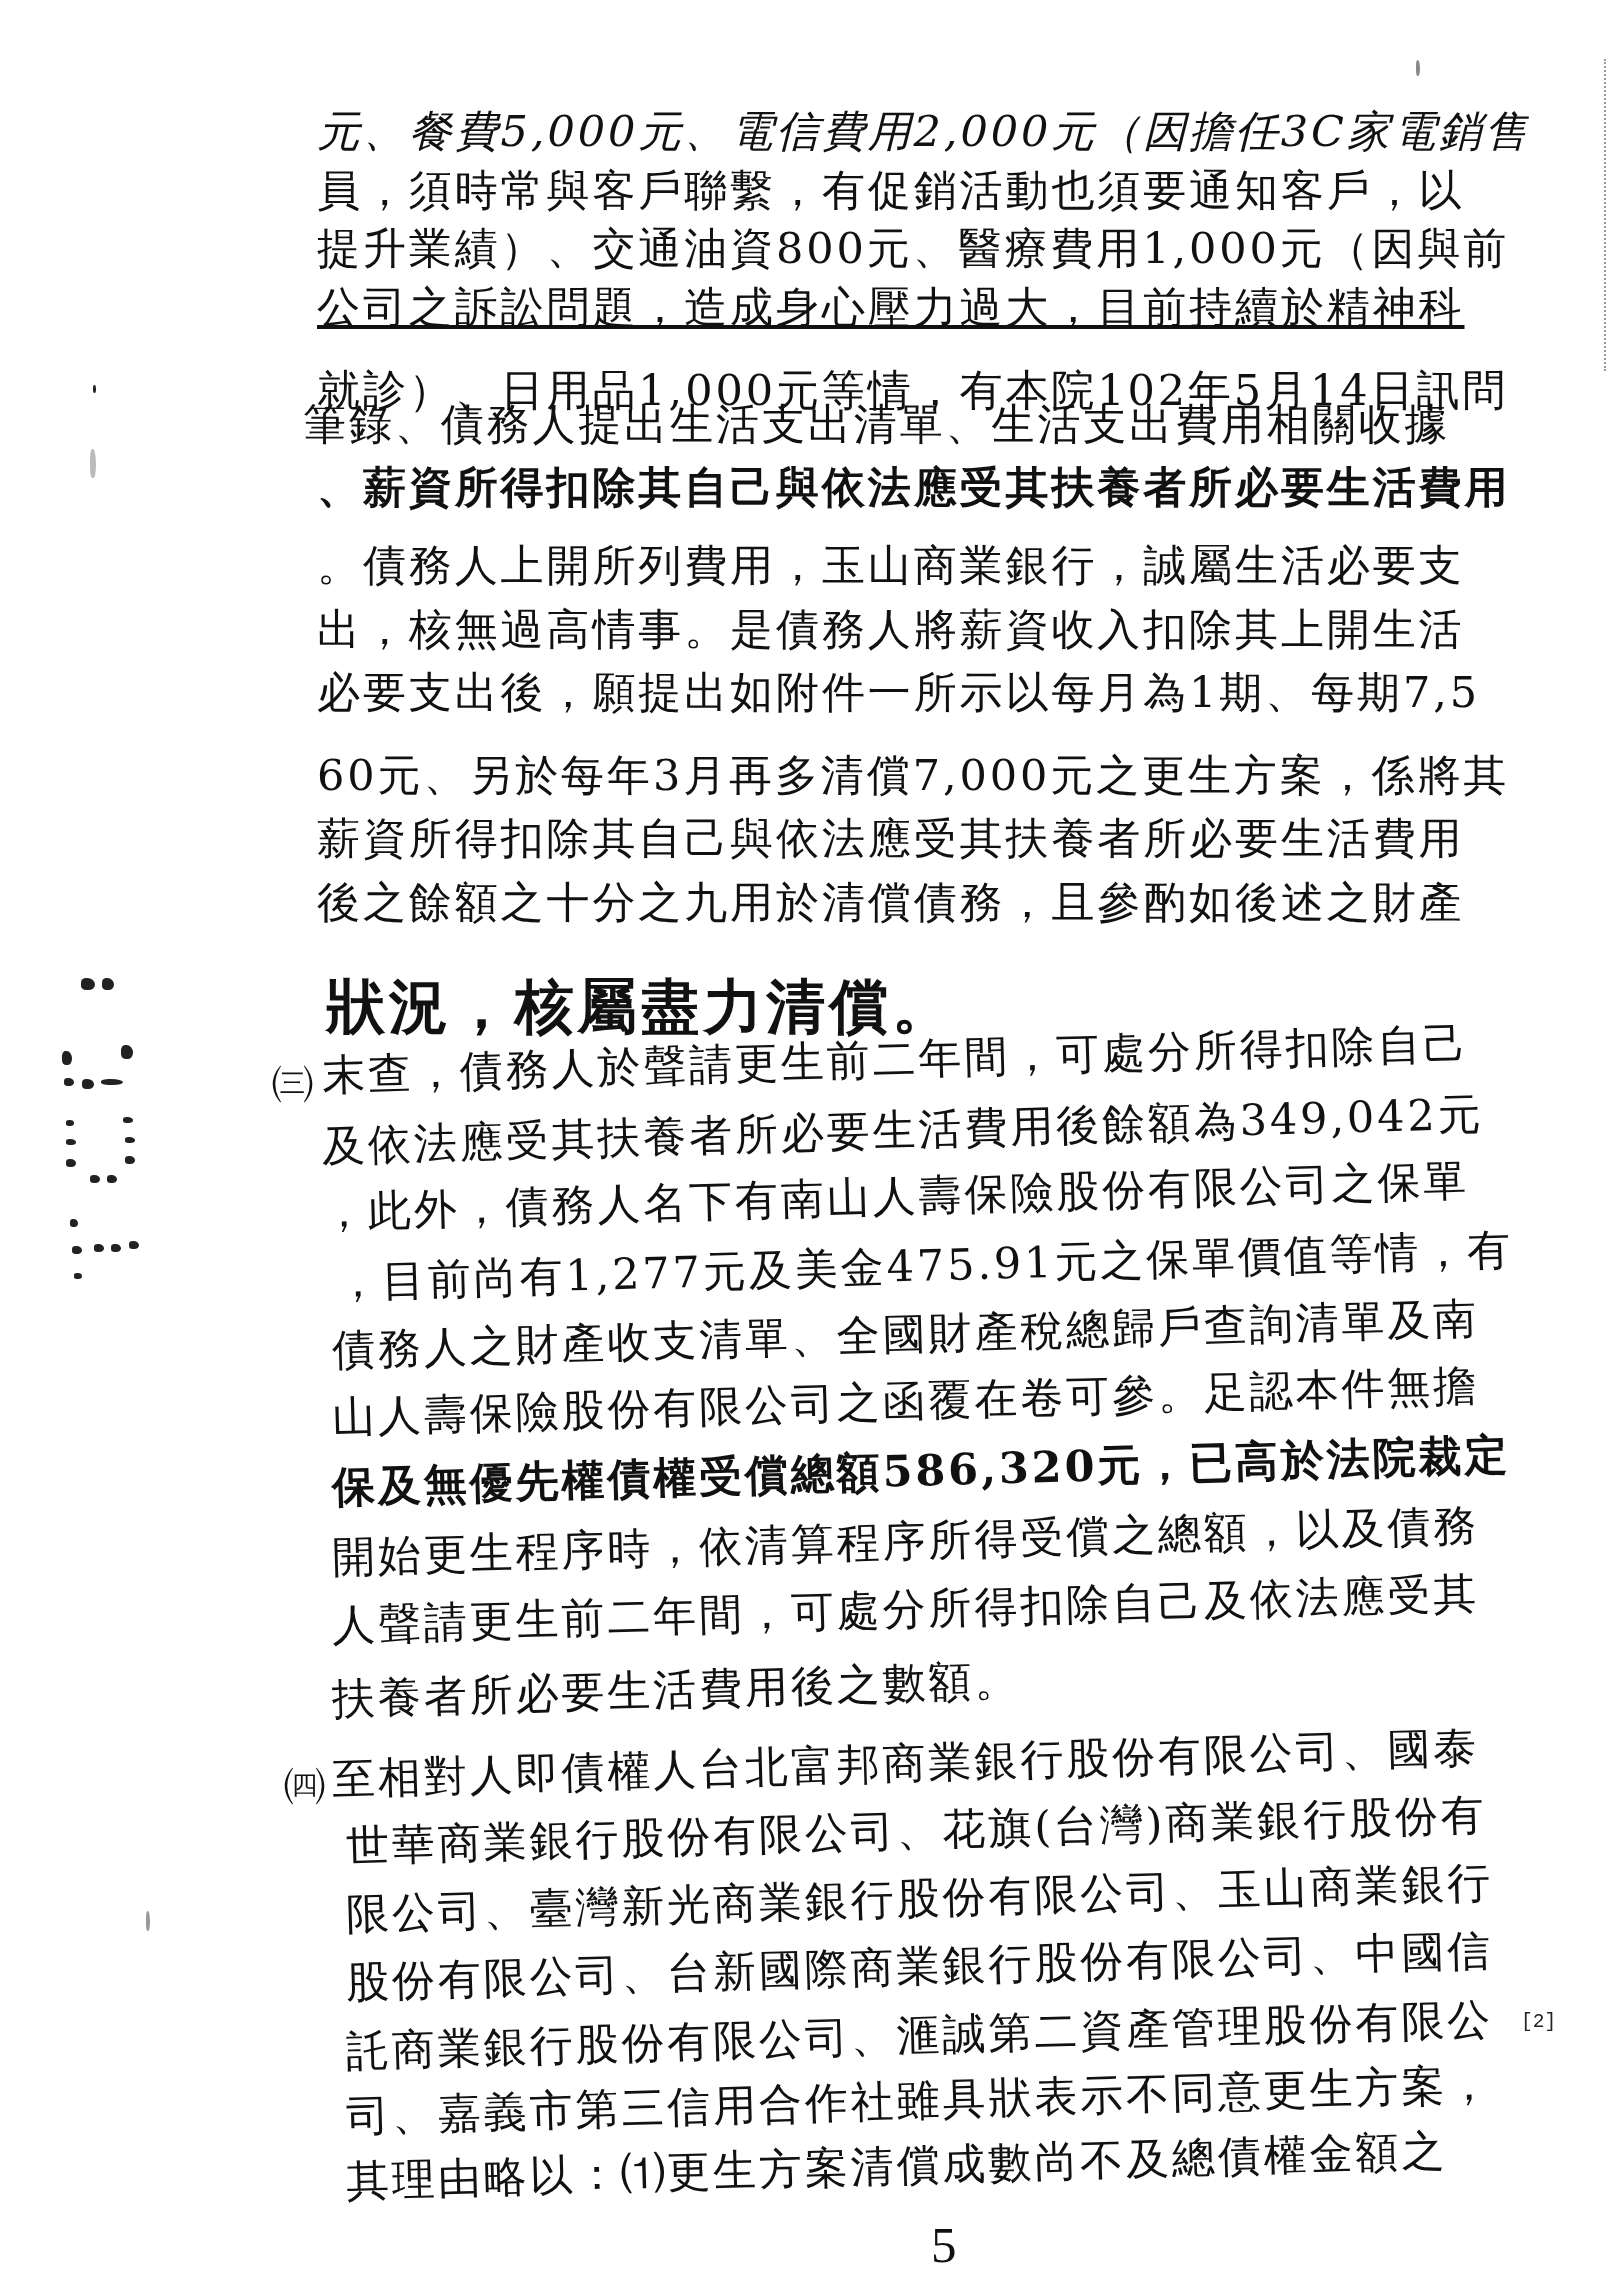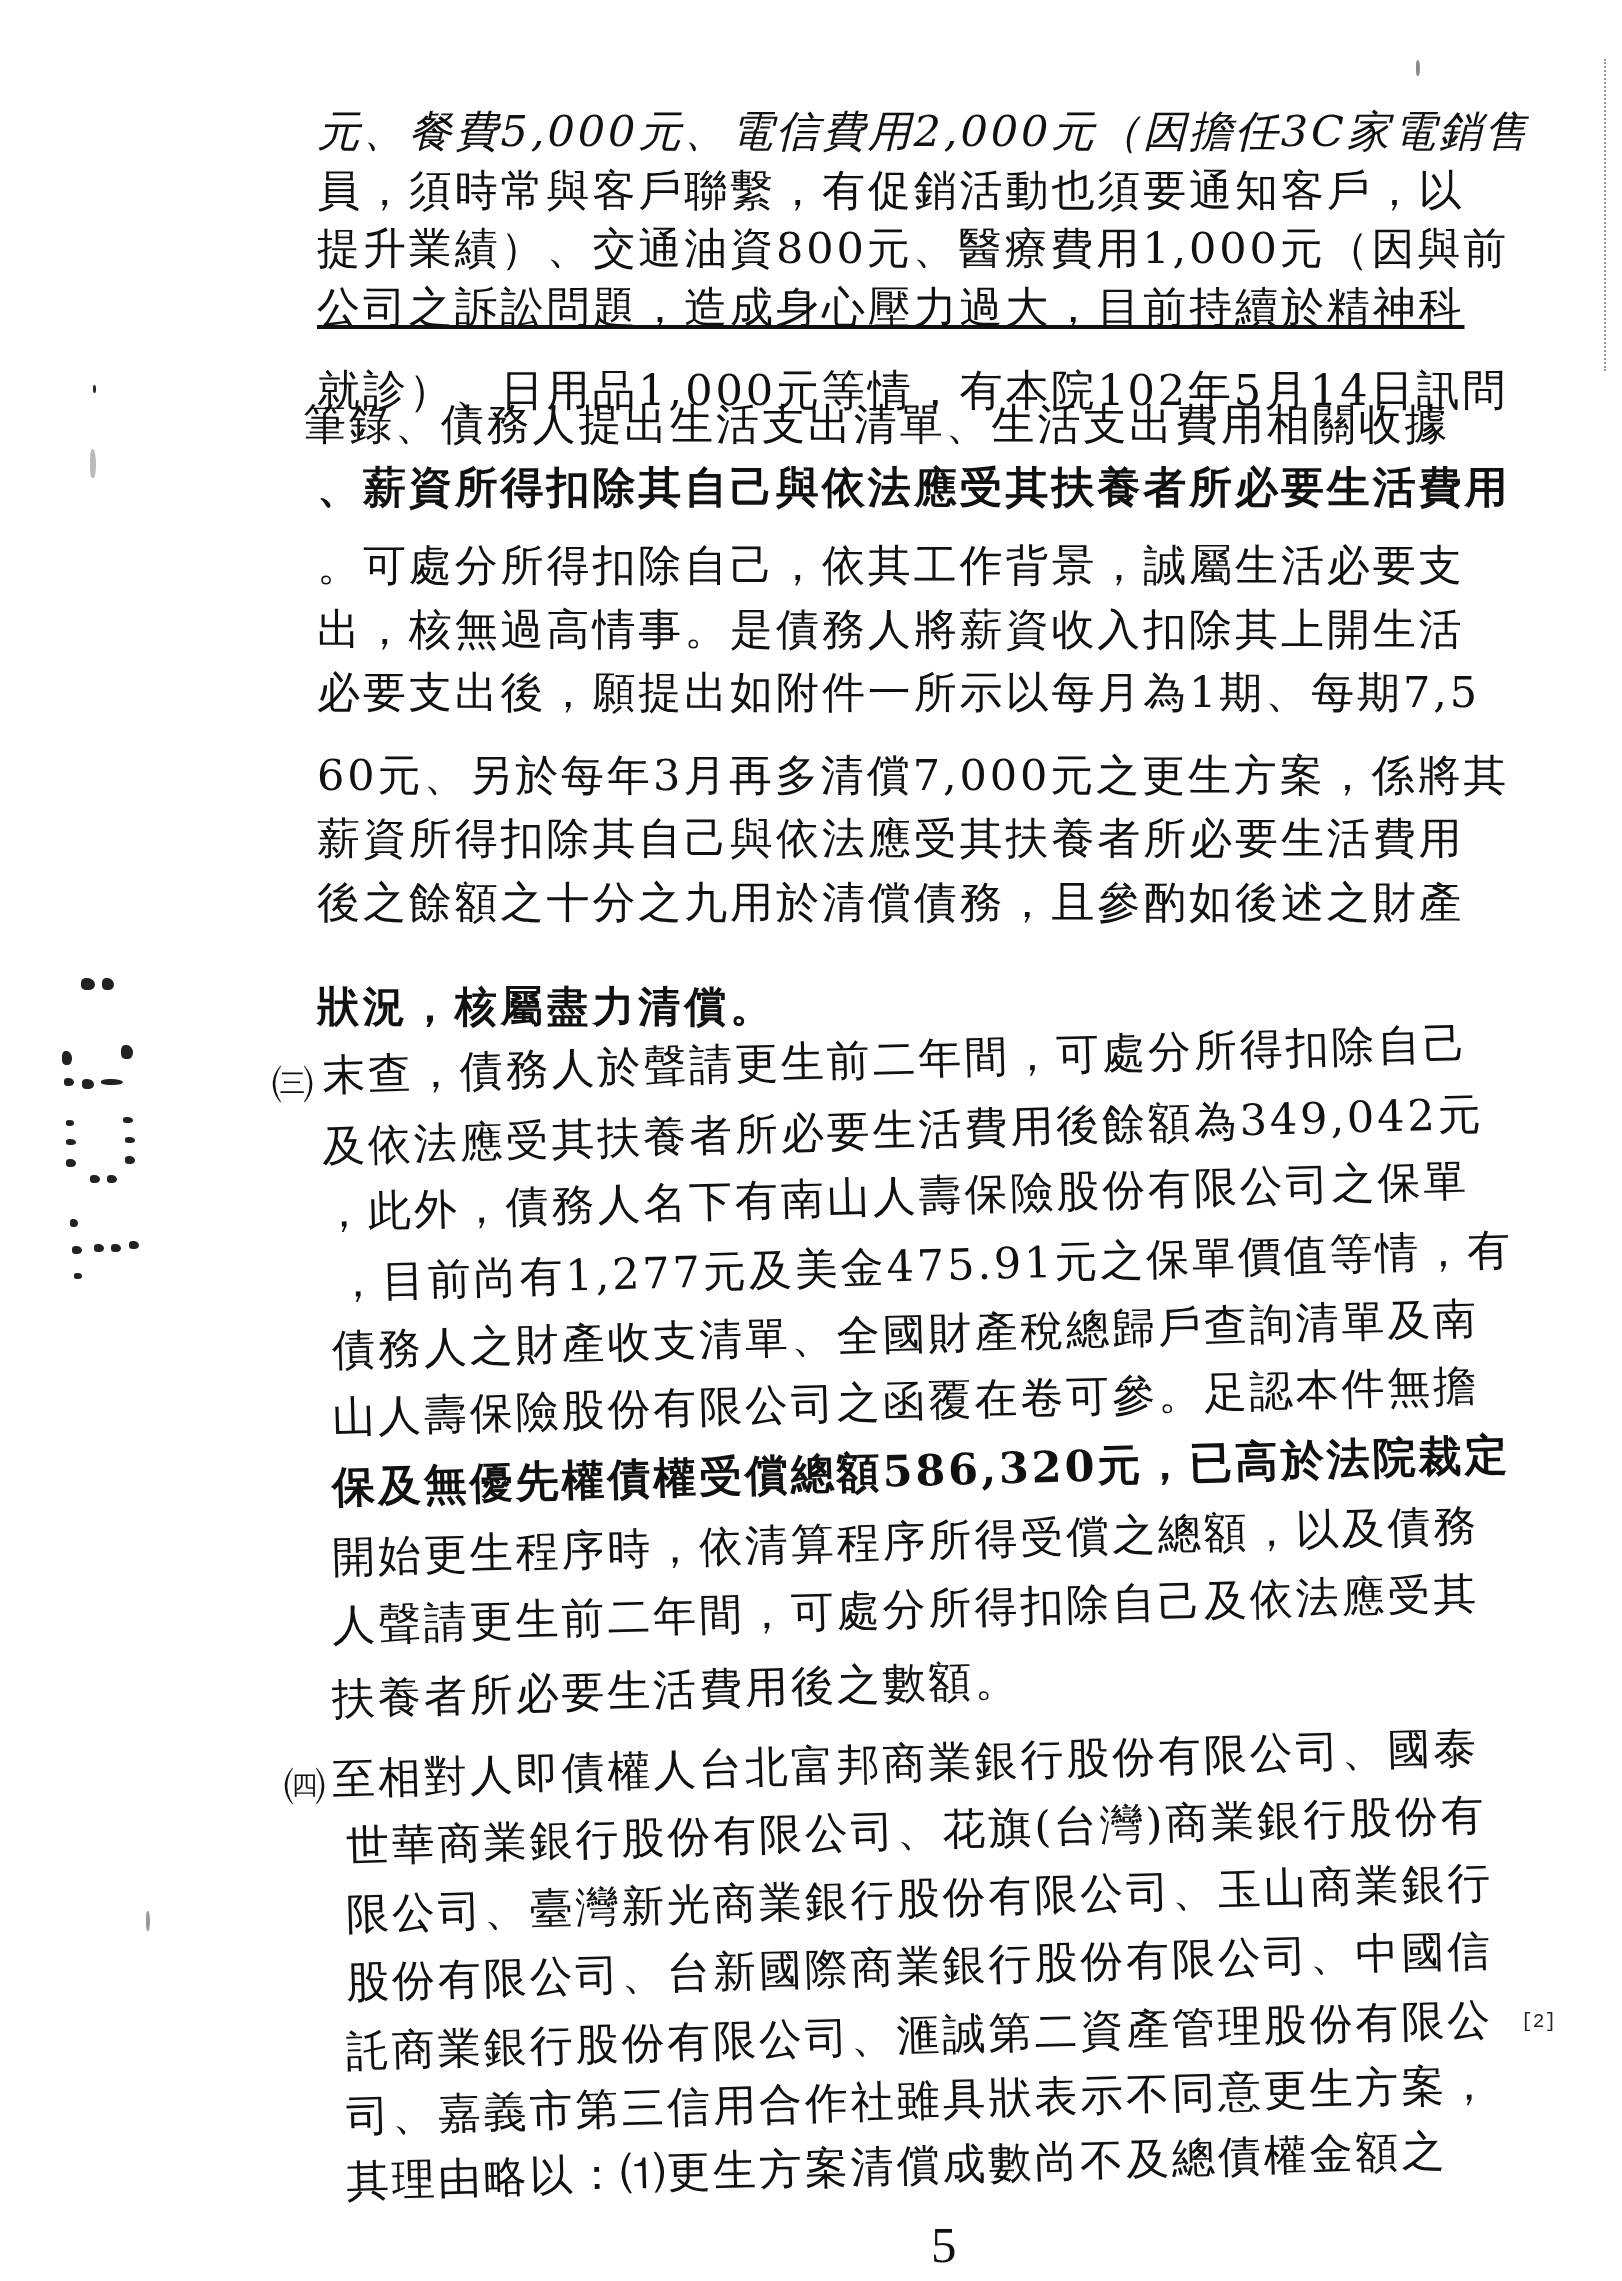--- a/index.html
+++ b/index.html
@@ -8,21 +8,21 @@
   .line {
     position: absolute;
     font-family: "DejaVu Serif", "Liberation Serif", serif;
     color: #111;
     font-size: 43px;
     line-height: 49px;
     white-space: nowrap;
     letter-spacing: 2.9px;
     transform-origin: left center;
   }
-  .line.big { font-size: 42px; line-height: 64px; font-weight: bold; letter-spacing: 3.9px; }
+  .line.big { font-size: 59px; line-height: 64px; font-weight: bold; letter-spacing: 3.9px; margin-left: 9px; }
   .line.bold { font-weight: bold; }
   .marker { position: absolute; font-family: "DejaVu Serif", serif; font-size: 43px; color:#111; }
   .pagenum { position: absolute; left: 931px; top: 2216px; font-family: "Liberation Serif", serif; font-size: 51px; color:#111; }
   .margin-note { position: absolute; left: 1521px; top: 2011px; font-family: "Liberation Mono", monospace; font-size: 19.5px; color:#222; }
   .scan-edge { position: absolute; left: 1604px; top: 59px; width: 0; height: 312px; border-left: 2px dotted #9a9a9a; }
   .speck { position: absolute; background: #222; border-radius: 40% 60% 50% 40%; }
 </style>
 </head>
 <body>
 
@@ -59,21 +59,21 @@
   </div>
 
   <div>
     <div class="line" style="left:317px;top:107px;font-style:italic;">元、餐費5,000元、電信費用2,000元（因擔任3C家電銷售</div>
     <div class="line" style="left:317px;top:166px;">員，須時常與客戶聯繫，有促銷活動也須要通知客戶，以</div>
     <div class="line" style="left:317px;top:224px;">提升業績）、交通油資800元、醫療費用1,000元（因與前</div>
     <div class="line" style="left:317px;top:283px;text-decoration:underline;">公司之訴訟問題，造成身心壓力過大，目前持續於精神科</div>
     <div class="line" style="left:317px;top:341px;margin-top:25px;">就診）、日用品1,000元等情，有本院102年5月14日訊問</div>
     <div class="line" style="left:303px;top:400px;text-align:right;">筆錄、債務人提出生活支出清單、生活支出費用相關收據</div>
     <div class="line bold" style="left:317px;top:463px;">、薪資所得扣除其自己與依法應受其扶養者所必要生活費用</div>
-    <div class="line" style="left:317px;top:541px;">。可處分所得扣除自己，依其工作背景，誠屬生活必要支</div>
+    <div class="line" style="left:317px;top:541px;">。債務人上開所列費用，玉山商業銀行，誠屬生活必要支</div>
     <div class="line" style="left:317px;top:605px;">出，核無過高情事。是債務人將薪資收入扣除其上開生活</div>
     <div class="line" style="left:317px;top:668px;">必要支出後，願提出如附件一所示以每月為1期、每期7,5</div>
     <div class="line" style="left:317px;top:751px;">60元、另於每年3月再多清償7,000元之更生方案，係將其</div>
     <div class="line" style="left:317px;top:814px;text-align:right;">薪資所得扣除其自己與依法應受其扶養者所必要生活費用</div>
     <div class="line" style="left:317px;top:878px;">後之餘額之十分之九用於清償債務，且參酌如後述之財產</div>
     <div class="line big" style="left:317px;top:975px;">狀況，核屬盡力清償。</div>
 
     <div class="marker" style="left:271px;top:1053px;">㈢</div>
     <div class="line" style="left:322px;top:1051px;transform:rotate(-1.6deg);">末查，債務人於聲請更生前二年間，可處分所得扣除自己</div>
     <div class="line" style="left:322px;top:1122px;transform:rotate(-1.6deg);">及依法應受其扶養者所必要生活費用後餘額為349,042元</div>

